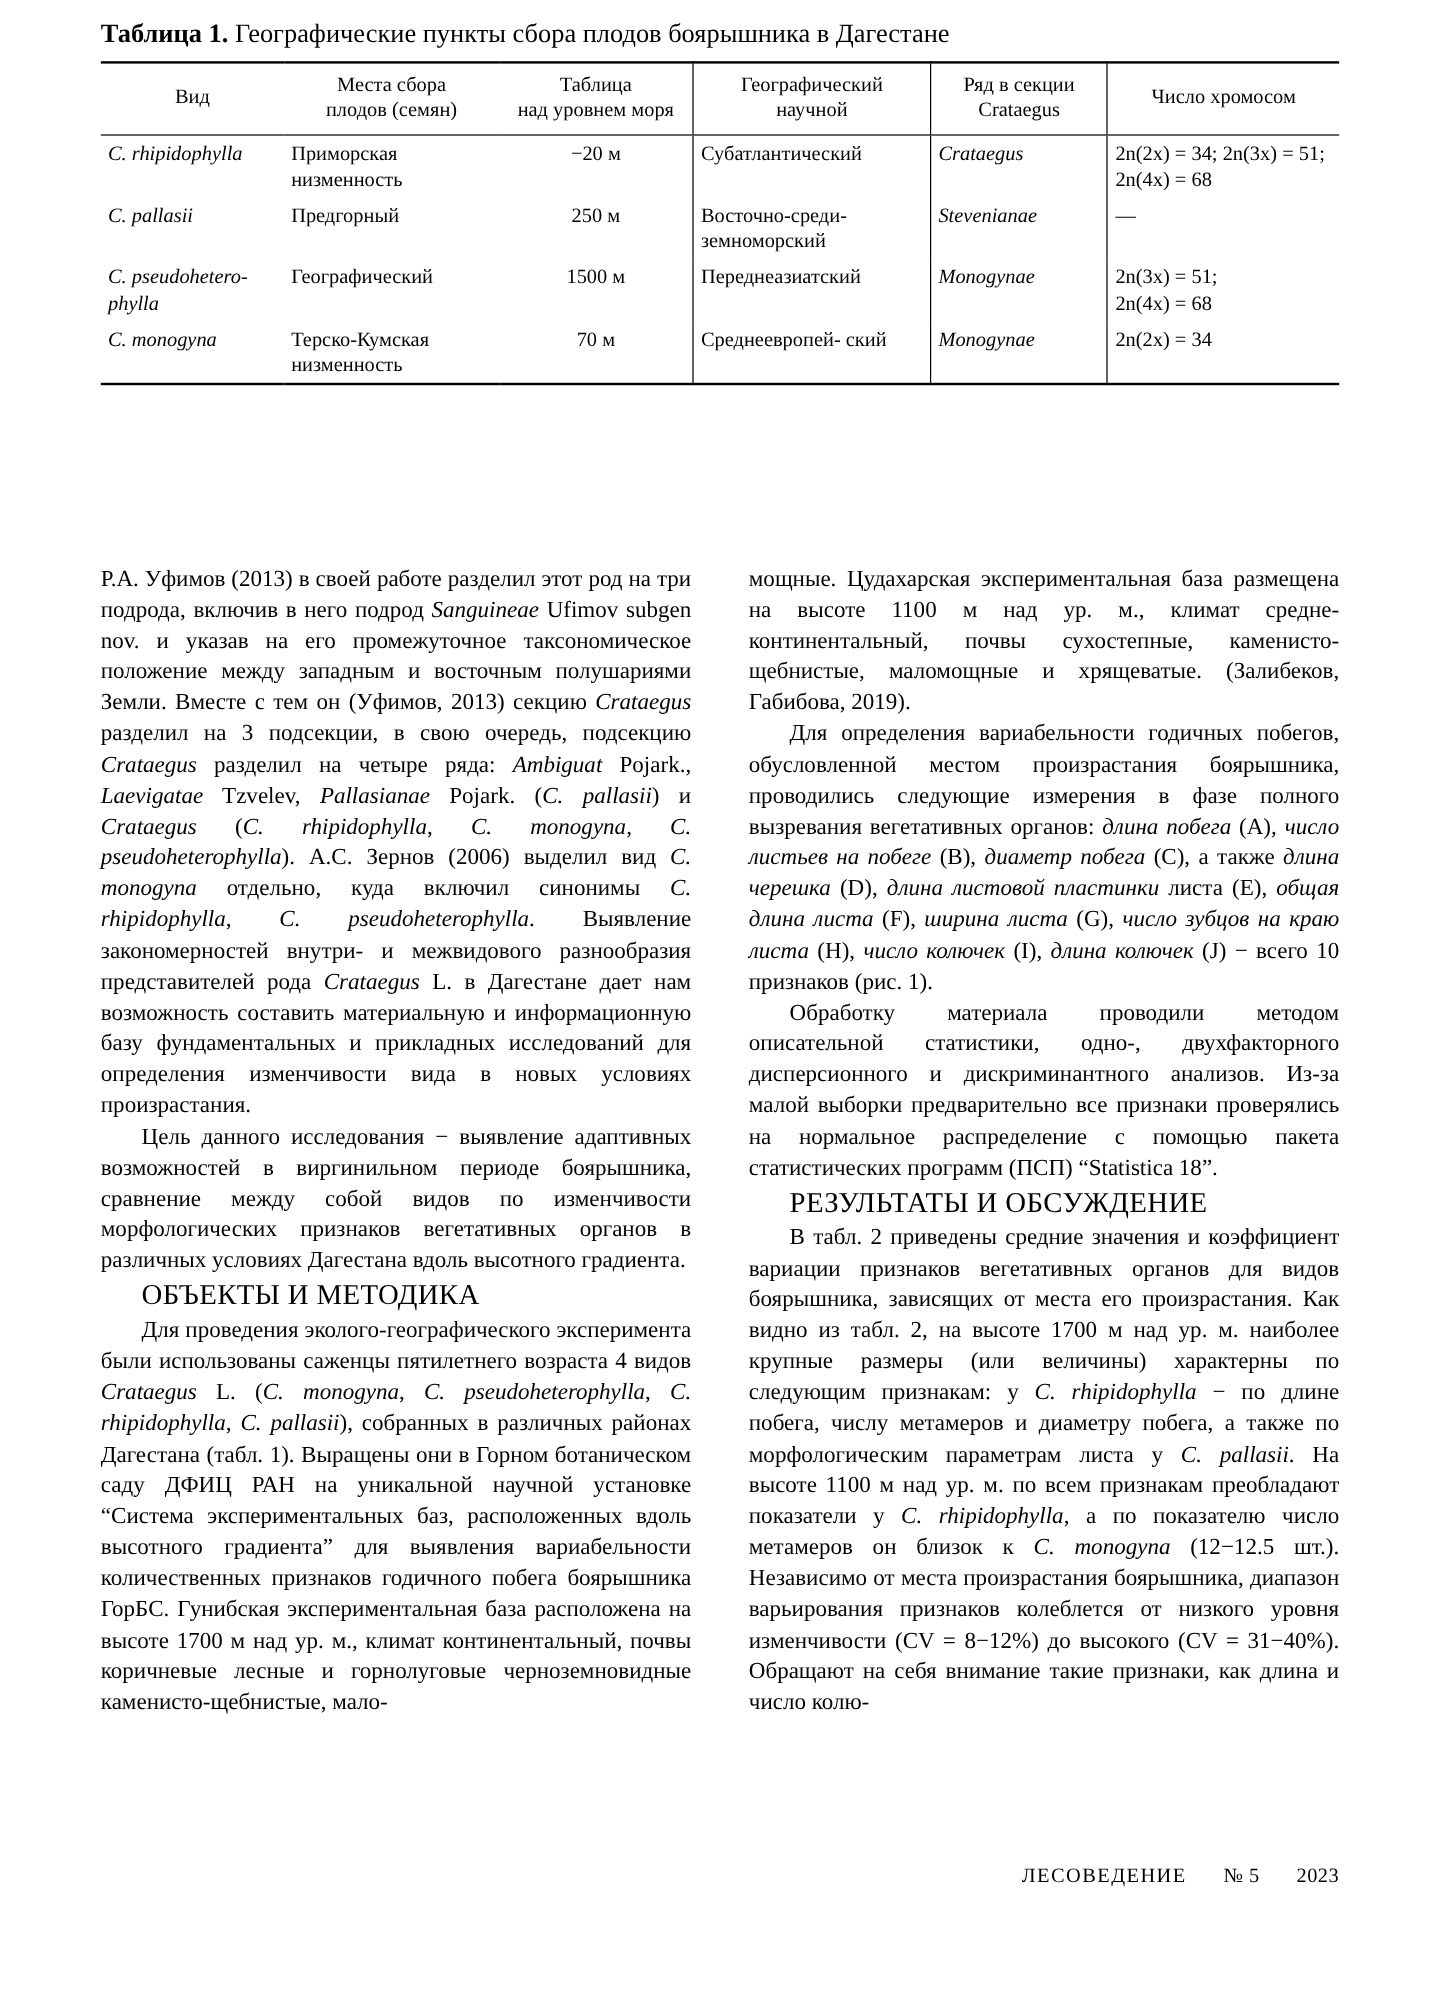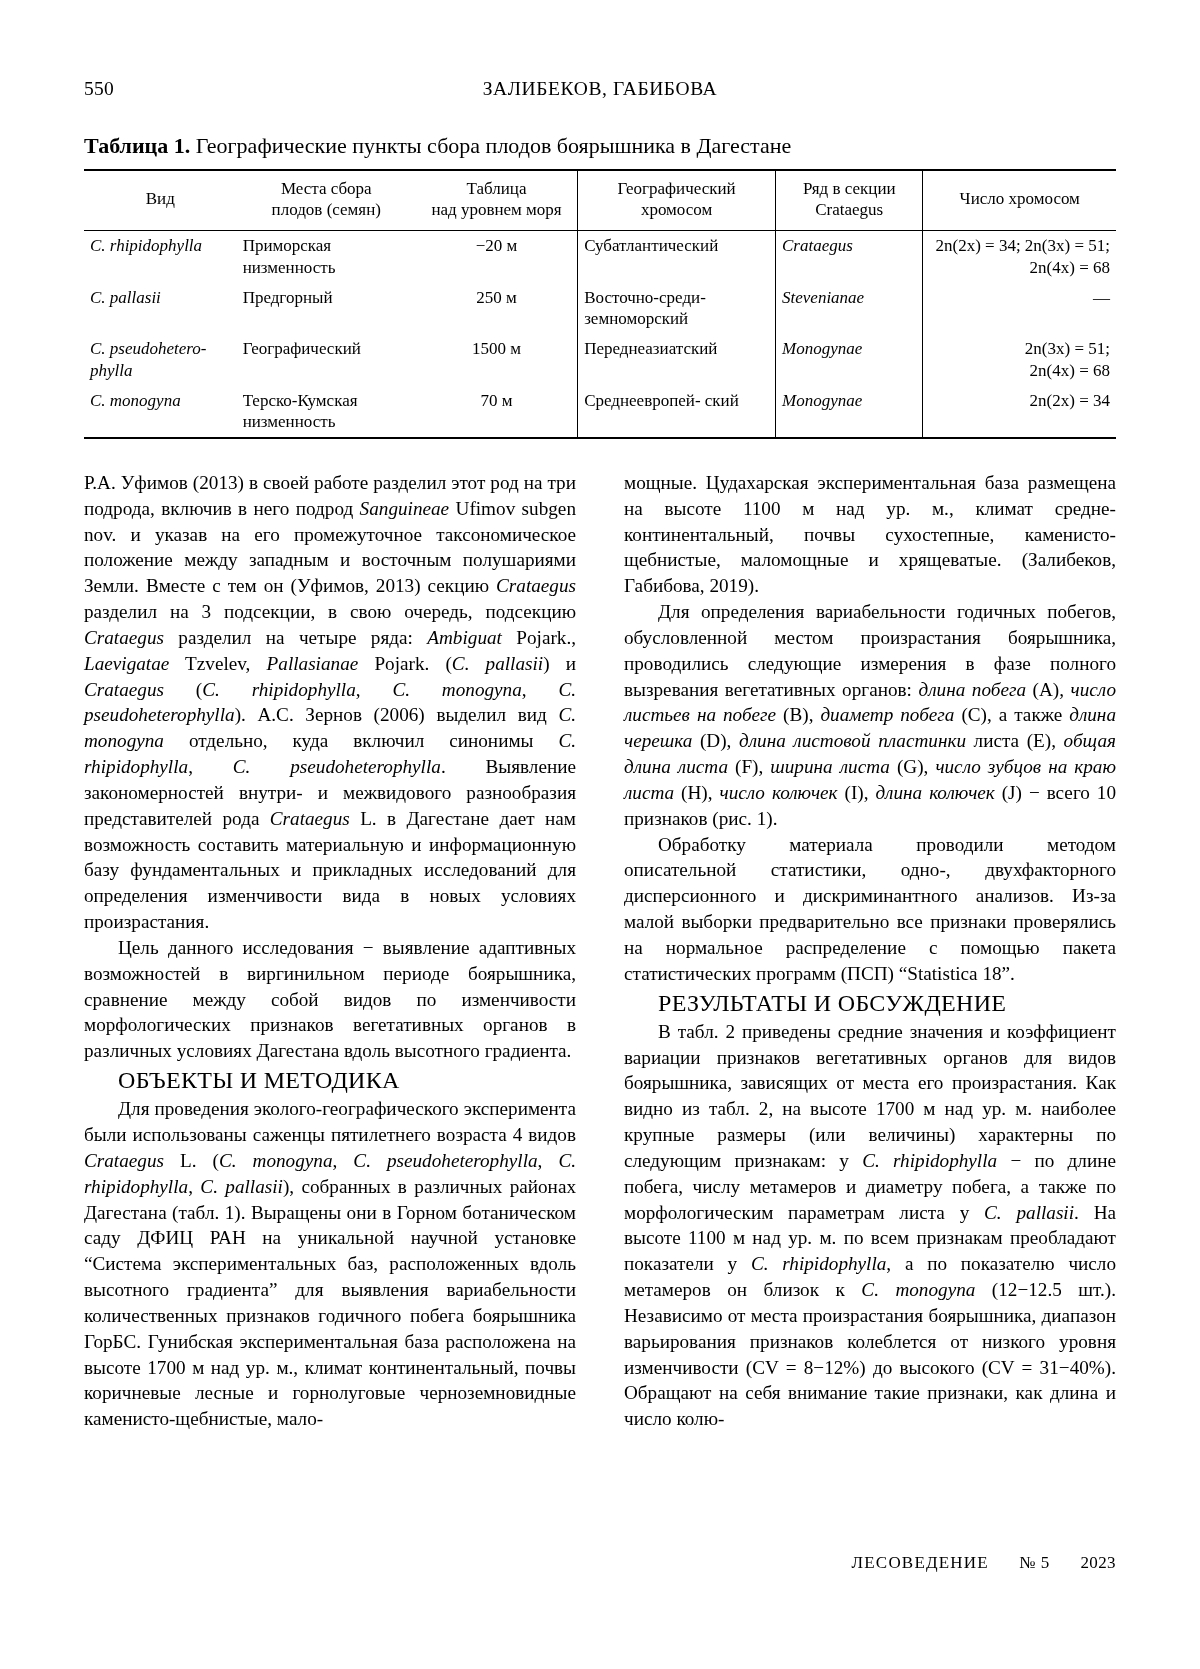--- a/index.html
+++ b/index.html
@@ -75,21 +75,21 @@
   }
   .tbl-top-border { border-top: 2.2px solid #000; }
   .tbl-head-border { border-bottom: 1.1px solid #000; }
   .tbl-bottom-border { border-bottom: 2.2px solid #000; }
   .vline-l { border-left: 1.1px solid #000; }
   .c-species { width: 152px; padding-left: 2px; }
   .c-place { width: 180px; }
   .c-alt { width: 172px; text-align: center; }
   .c-geo { width: 198px; }
   .c-row { width: 148px; }
-  .c-chrom { width: 182px; text-align: right; }
+  .c-chrom { width: 182px; text-align: left; }
   .it { font-style: italic; }
   .nowrap { white-space: nowrap; }
 
   
   .columns {
     position: absolute;
     top: 470px;
     left: 0;
     width: 1032px;
     height: 1010px;
@@ -131,24 +131,20 @@
   }
   .footer .journal { letter-spacing: 1.2px; }
   .footer span { margin-left: 26px; }
   .footer span:first-child { margin-left: 0; }
 </style>
 </head>
 <body>
 
 <div class="page">
 
-  <div class="running-head">
-    <div class="page-number">550</div>
-    <div class="authors-head">ЗАЛИБЕКОВ, ГАБИБОВА</div>
-  </div>
 
   <div class="table-caption">
     <b>Таблица 1.</b><span> Географические пункты сбора плодов боярышника в Дагестане</span>
   </div>
 
   <table class="data-table">
     <thead>
       <tr class="tbl-top-border tbl-head-border">
         <th class="c-species">
           <div>Вид</div>
@@ -156,21 +152,21 @@
         <th class="c-place">
           <div>Места сбора</div>
           <div>плодов (семян)</div>
         </th>
         <th class="c-alt">
           <div>Таблица</div>
           <div>над уровнем моря</div>
         </th>
         <th class="c-geo vline-l">
           <div>Географический</div>
-          <div>хромосом</div>
+          <div>научной</div>
         </th>
         <th class="c-row vline-l">
           <div>Ряд в секции</div>
           <div>Crataegus</div>
         </th>
         <th class="c-chrom vline-l">
           <div>Число хромосом</div>
         </th>
       </tr>
     </thead>

